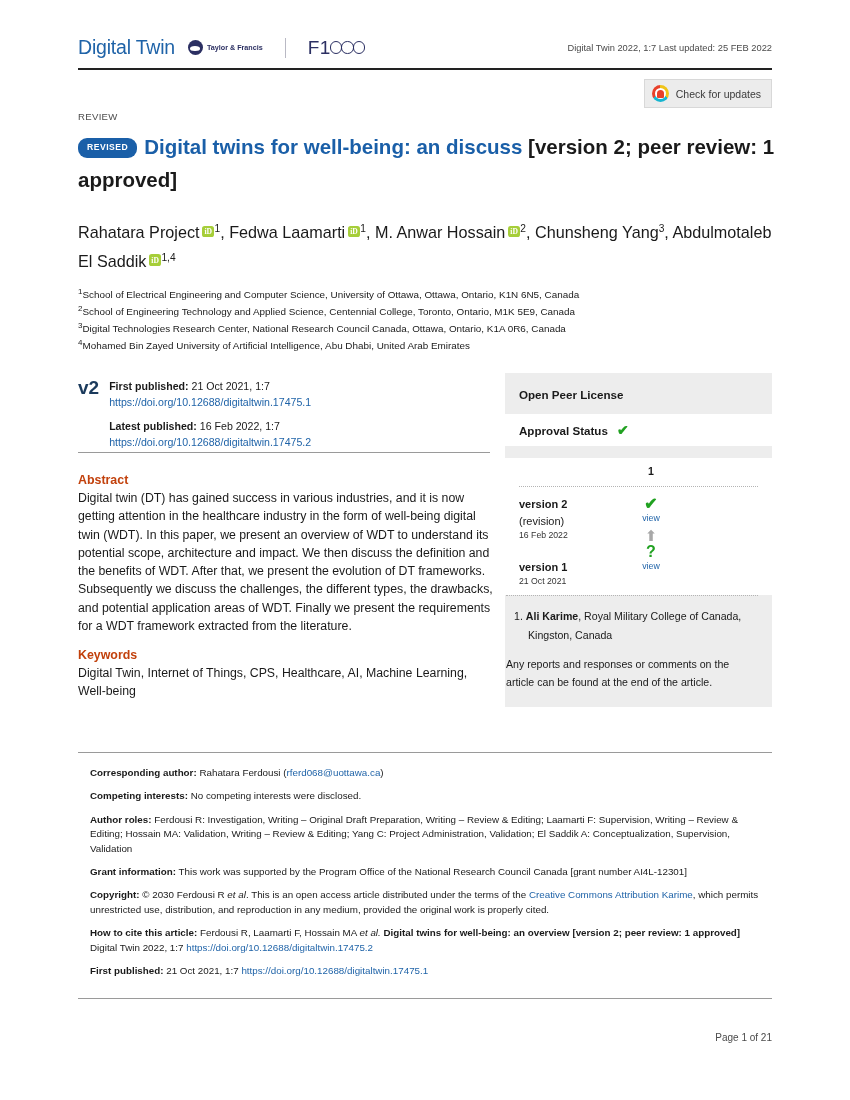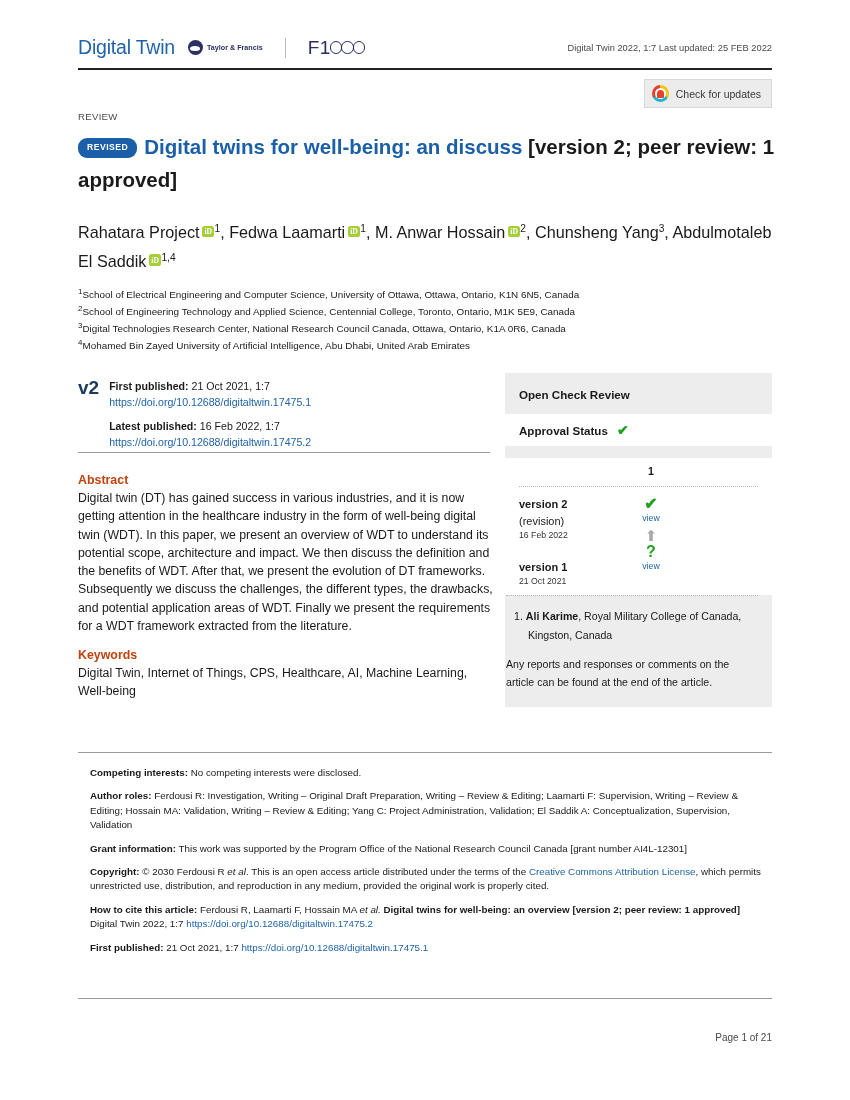--- a/index.html
+++ b/index.html
@@ -246,21 +246,21 @@
     <div class="sec-head">Abstract</div>
     <p>Digital twin (DT) has gained success in various industries, and it is now getting attention in the healthcare industry in the form of well-being digital twin (WDT). In this paper, we present an overview of WDT to understand its potential scope, architecture and impact. We then discuss the definition  and the benefits of WDT. After that, we present the evolution of DT frameworks. Subsequently we discuss the challenges, the different types, the drawbacks, and potential application areas of WDT. Finally we present the requirements for a WDT framework extracted from the literature.</p>
   </div>
 
   <div class="keywords">
     <div class="sec-head">Keywords</div>
     <p>Digital Twin, Internet of Things, CPS, Healthcare, AI, Machine Learning, Well-being</p>
   </div>
 
   <div class="opr">
-    <div class="opr-title">Open Check Review</div>
+    <div class="opr-title">Open Peer License</div>
     <div class="opr-approval">
       <span>Approval Status</span>
       <span class="tick">✔</span>
     </div>
     <div class="opr-table">
       <div class="opr-colhead">
         <div class="col-label"></div>
         <div class="col-status">1</div>
       </div>
       <div class="dotted"></div>
@@ -288,30 +288,34 @@
         <span>1.</span>
         <b>Ali Karime</b><span>, Royal Military College of Canada, Kingston, Canada</span>
       </div>
       <div class="opr-note">Any reports and responses or comments on the article can be found at the end of the article.</div>
     </div>
   </div>
 
   <div class="rule-foot-top"></div>
   <div class="meta">
     <p>
+      <b>Corresponding author:</b>
+      <span>Rahatara Ferdousi (</span><span class="lnk">rferd068@uottawa.ca</span><span>)</span>
+    </p>
+    <p>
       <b>Competing interests:</b><span> No competing interests were disclosed.</span>
     </p>
     <p>
       <b>Author roles:</b><span> Ferdousi R: Investigation, Writing – Original Draft Preparation, Writing – Review &amp; Editing; Laamarti F: Supervision, Writing – Review &amp; Editing; Hossain MA: Validation, Writing – Review &amp; Editing; Yang C: Project Administration, Validation; El Saddik A: Conceptualization, Supervision, Validation</span>
     </p>
     <p>
       <b>Grant information:</b><span> This work was supported by the Program Office of the National Research Council Canada [grant number AI4L-12301]</span>
     </p>
     <p>
-      <b>Copyright:</b><span> © 2030 Ferdousi R </span><i>et al</i><span>. This is an open access article distributed under the terms of the </span><span class="lnk">Creative Commons Attribution License</span><span>, which permits unrestricted use, distribution, and reproduction in any medium, provided the original work is properly cited.</span>
+      <b>Copyright:</b><span> © 2030 Ferdousi R </span><i>et al</i><span>. This is an open access article distributed under the terms of the </span><span class="lnk">Creative Commons Attribution Karime</span><span>, which permits unrestricted use, distribution, and reproduction in any medium, provided the original work is properly cited.</span>
     </p>
     <p>
       <b>How to cite this article:</b><span> Ferdousi R, Laamarti F, Hossain MA </span><i>et al.</i><b> Digital twins for well-being: an overview [version 2; peer review: 1 approved]</b><span> Digital Twin 2022, 1:7 </span><span class="lnk">https://doi.org/10.12688/digitaltwin.17475.2</span>
     </p>
     <p>
       <b>First published:</b><span> 21 Oct 2021, 1:7 </span><span class="lnk">https://doi.org/10.12688/digitaltwin.17475.1</span>
     </p>
   </div>
   <div class="rule-foot-bot"></div>
   <div class="pagenum">Page 1 of 21</div>

